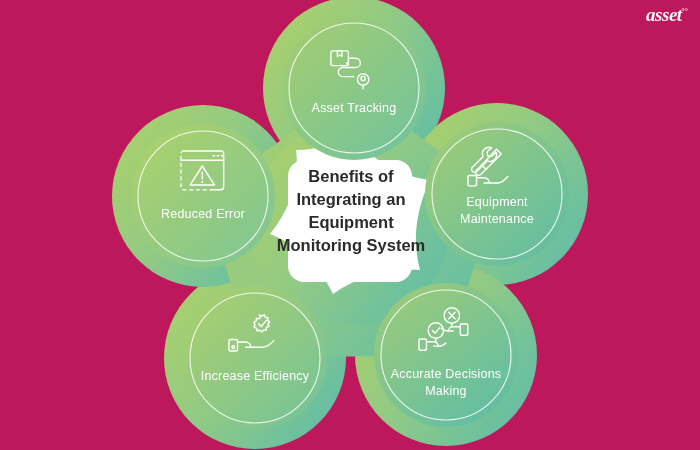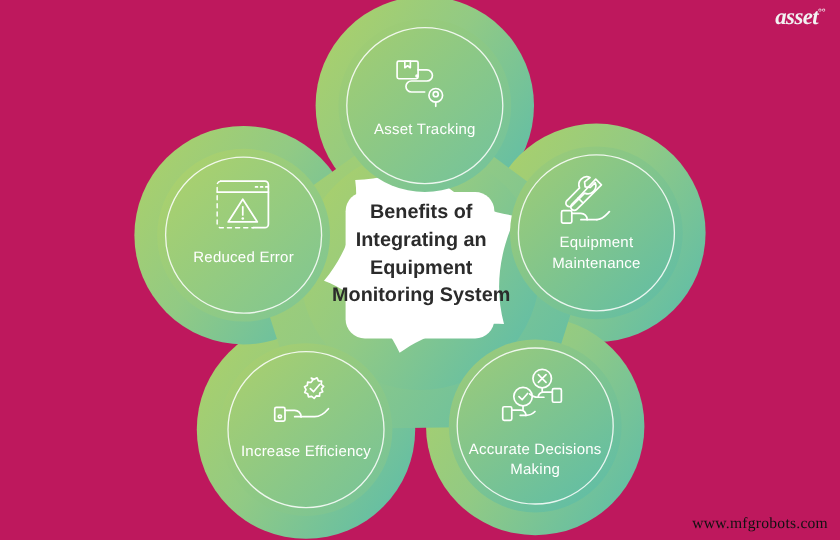--- a/index.html
+++ b/index.html
@@ -205,15 +205,14 @@
     <g>
       <text class="center-title" x="351" y="182">Benefits of</text>
       <text class="center-title" x="351" y="205">Integrating an</text>
       <text class="center-title" x="351" y="228">Equipment</text>
       <text class="center-title" x="351" y="251">Monitoring System</text>
     </g>
   </svg>
 
   <div id="watermark-logo"><span>asset</span><span class="sup">°°</span></div>
 
-  <div id="site-url">www.mfgrobots.com</div>
 
 </div>
 
 </body></html>

